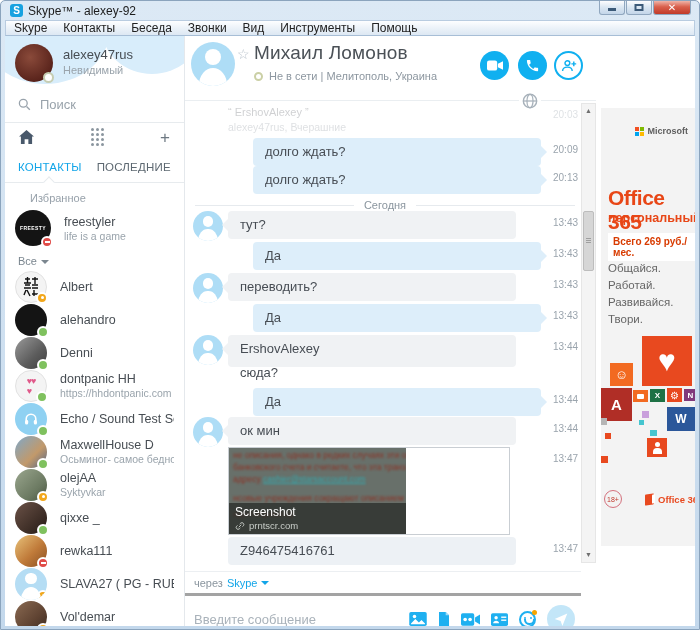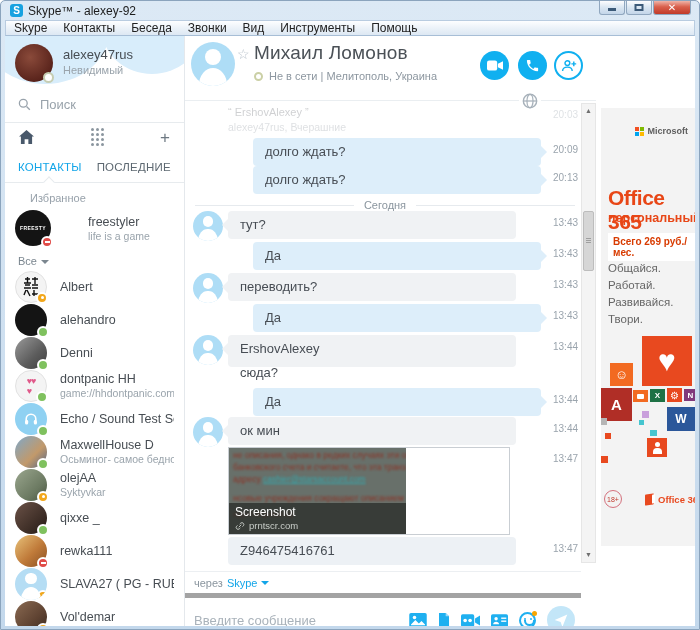--- a/index.html
+++ b/index.html
@@ -59,21 +59,21 @@
   .tabline { position:relative; border-top:1px solid #e7ebee; margin-top:5px; }
   .tabline .notch { position:absolute; left:40px; top:-5px; width:8px; height:8px; background:#fff;
     border-left:1px solid #e7ebee; border-top:1px solid #e7ebee; transform:rotate(45deg); }
 
   .sec-label { font-size:11px; color:#97a1aa; padding:9px 25px 4px; }
   .grp-label { font-size:11px; color:#7b868f; padding:7px 13px 3px; }
   .caret-down { display:inline-block; width:0; height:0; border-left:4px solid transparent;
     border-right:4px solid transparent; border-top:4px solid #7b868f; margin-left:4px; vertical-align:1px; }
 
   .c-row { height:33px; display:flex; align-items:center; padding:0 10px; }
-  .c-row.fav { height:40px;gap:24px; }
+  .c-row.fav { height:40px; }
   .c-av { width:32px; height:32px; border-radius:50%; flex:none; position:relative; margin-right:13px;
     display:flex; align-items:center; justify-content:center; }
   .c-row.fav .c-av { width:36px; height:36px; }
   .badge { position:absolute; right:-2px; bottom:-2px; width:12px; height:12px; border-radius:50%;
     border:2px solid #fff; }
   .badge.online { background:#7fc15e; }
   .badge.away { background:#f2a71b; }
   .badge.away::after { content:""; position:absolute; left:2.5px; top:2.5px; width:3px; height:3px;
     border-radius:50%; background:#fff; }
   .badge.dnd { background:#e04b47; }
@@ -147,21 +147,21 @@
   .ov-link svg { margin-right:4px; }
   .card-rest { flex:1; background:#fff; }
 
   .via-row { position:absolute; left:0; top:470px; width:396px; height:22px; border-top:1px solid #eceff2;
     font-size:11px; display:flex; align-items:center; padding-left:9px; }
   .via-pre { color:#8a959e; margin-right:4px; }
   .via-ch { color:#12a5e8; }
   .caret-blue { display:inline-block; width:0; height:0; border-left:4px solid transparent;
     border-right:4px solid transparent; border-top:4px solid #12a5e8; margin-left:4px; }
 
-  .composer { position:absolute; left:0; top:492px; width:396px; height:33px; border-top:5px solid #a3a3a3;
+  .composer { position:absolute; left:0; top:492px; width:396px; height:33px; border-top:3px solid #a3a3a3;
     display:flex; align-items:center; padding:16px 6px 0 9px; }
   .composer input { border:none; outline:none; flex:1; font-size:13px; font-family:"Liberation Sans",sans-serif; color:#555; }
   .composer input::placeholder { color:#a9b2ba; }
   .comp-icons { display:flex; align-items:center; }
   .cicon { margin-left:11px; display:flex; align-items:center; position:relative; }
   .smiley { width:17px; height:17px; border:2px solid #1fb0f0; border-radius:50%; position:relative; }
   .smiley::before { content:""; position:absolute; left:3px; top:4px; width:2px; height:2px; background:#1fb0f0;
     border-radius:50%; box-shadow:6px 0 0 #1fb0f0; }
   .smiley::after { content:""; position:absolute; left:3px; top:6px; width:7px; height:4px;
     border:2px solid #1fb0f0; border-top:none; border-radius:0 0 8px 8px; }
@@ -335,21 +335,21 @@
           </div>
       </div>
 
       <div class="c-row">
         <div class="c-av av-white">
           <span class="fs-txt2">♥♥<br>♥</span>
           <span class="badge online"></span>
         </div>
         <div class="c-texts">
           <div class="c-name">dontpanic HH</div>
-          <div class="c-mood">game://hhdontpanic.com</div>
+          <div class="c-mood">https://hhdontpanic.com</div>
         </div>
       </div>
 
       <div class="c-row">
         <div class="c-av av-echo">
           <svg width="16" height="16" viewBox="0 0 20 20">
             <path d="M4 12v-2a6 6 0 0 1 12 0v2" fill="none" stroke="#fff" stroke-width="2"></path>
             <rect x="2.5" y="11" width="4" height="6" rx="2" fill="#fff"></rect>
             <rect x="13.5" y="11" width="4" height="6" rx="2" fill="#fff"></rect>
           </svg>

